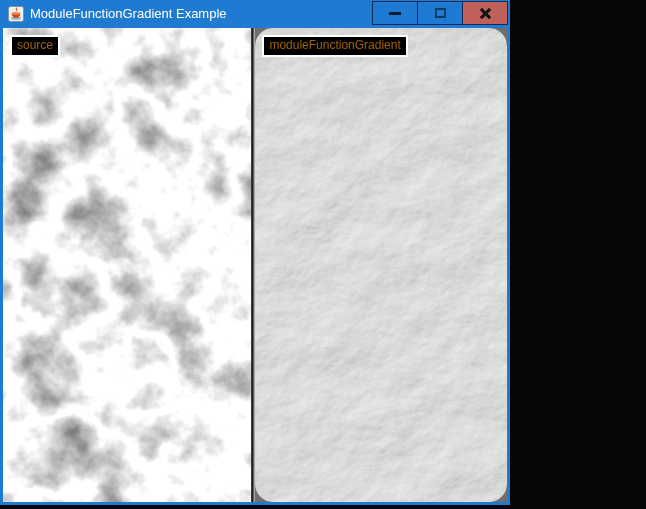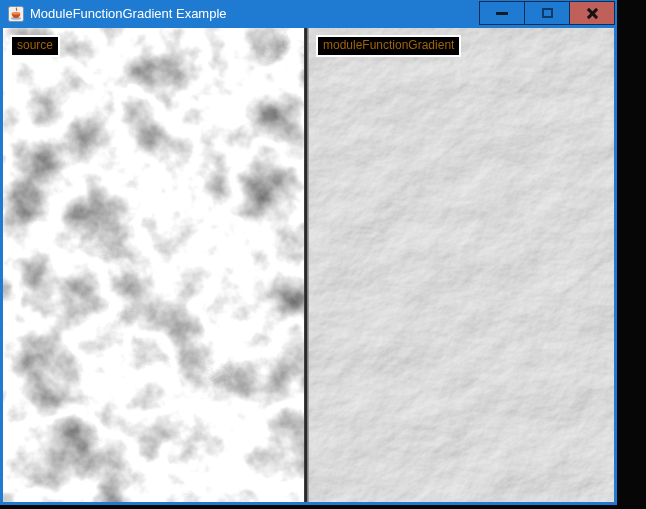--- a/index.html
+++ b/index.html
@@ -7,21 +7,21 @@
     width: 646px; height: 509px;
     background: #060606;
     overflow: hidden;
     font-family: "Liberation Sans", sans-serif;
     position: relative;
   }
 
   .window {
     position: absolute;
     left: 0; top: 0;
-    width: 617px; height: 505px;
+    width: 510px; height: 505px;
     background: #1e7bd1;
     box-sizing: border-box;
   }
 
   
   .titlebar {
     position: relative;
     height: 28px;
     background: #1e7bd1;
     display: flex;
@@ -93,21 +93,21 @@
     display: flex;
     overflow: hidden;
   }
   .panel {
     position: relative;
     height: 474px;
     overflow: hidden;
     background: #3a3a3a;
   }
   .panel.left  { width: 314px; }
-  .panel.right { width: 318px; }
+  .panel.right { width: 318px; border-radius: 18px; }
   .separator {
     width: 5px; height: 474px;
     background: linear-gradient(90deg, #4a4a4a 0%, #161616 45%, #b3b3b3 82%, #8a8a8a 100%);
   }
   .panel svg { display: block; }
 
   .img-label {
     position: absolute;
     left: 7px; top: 7px;
     background: #000000;

